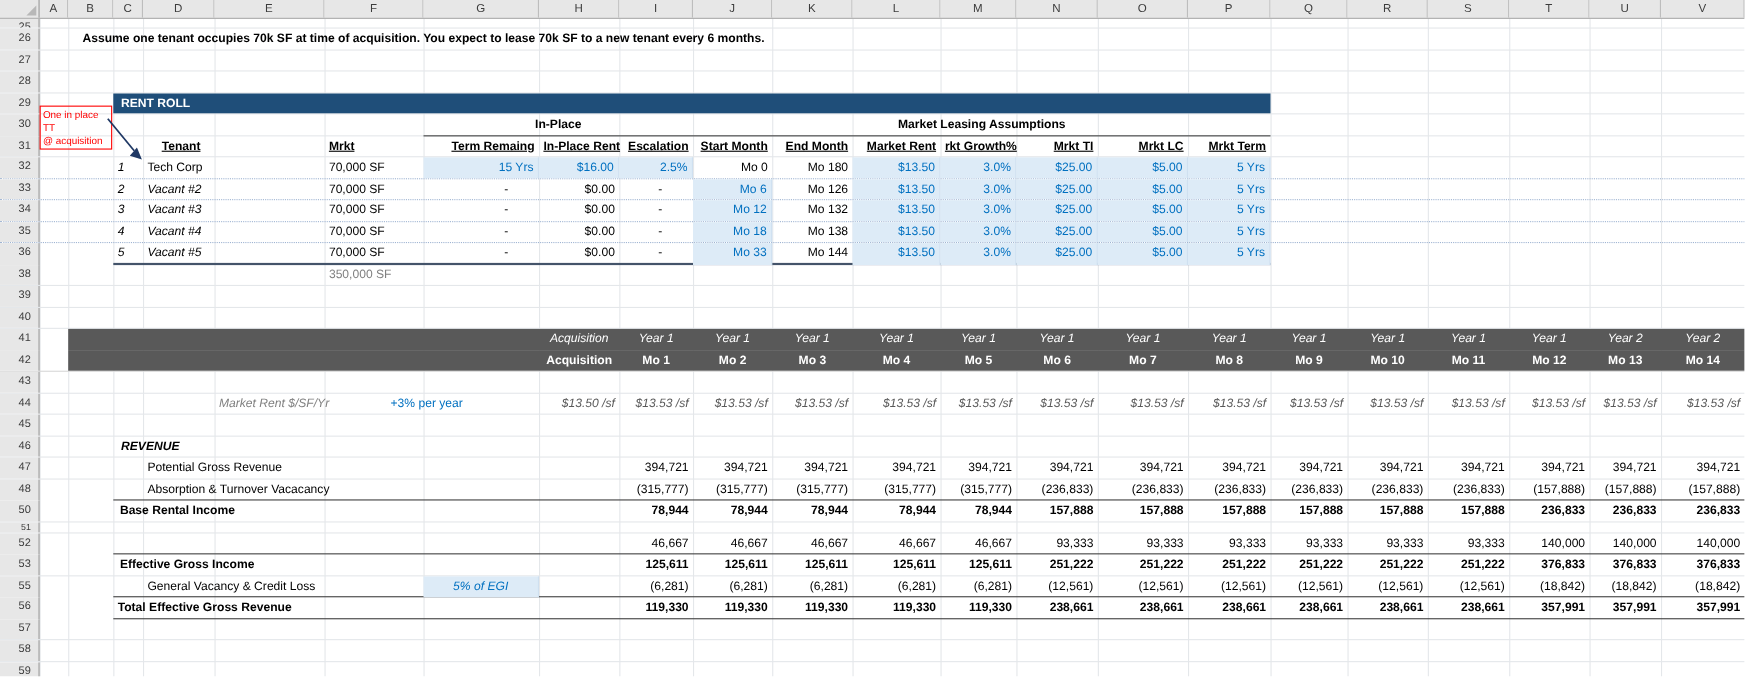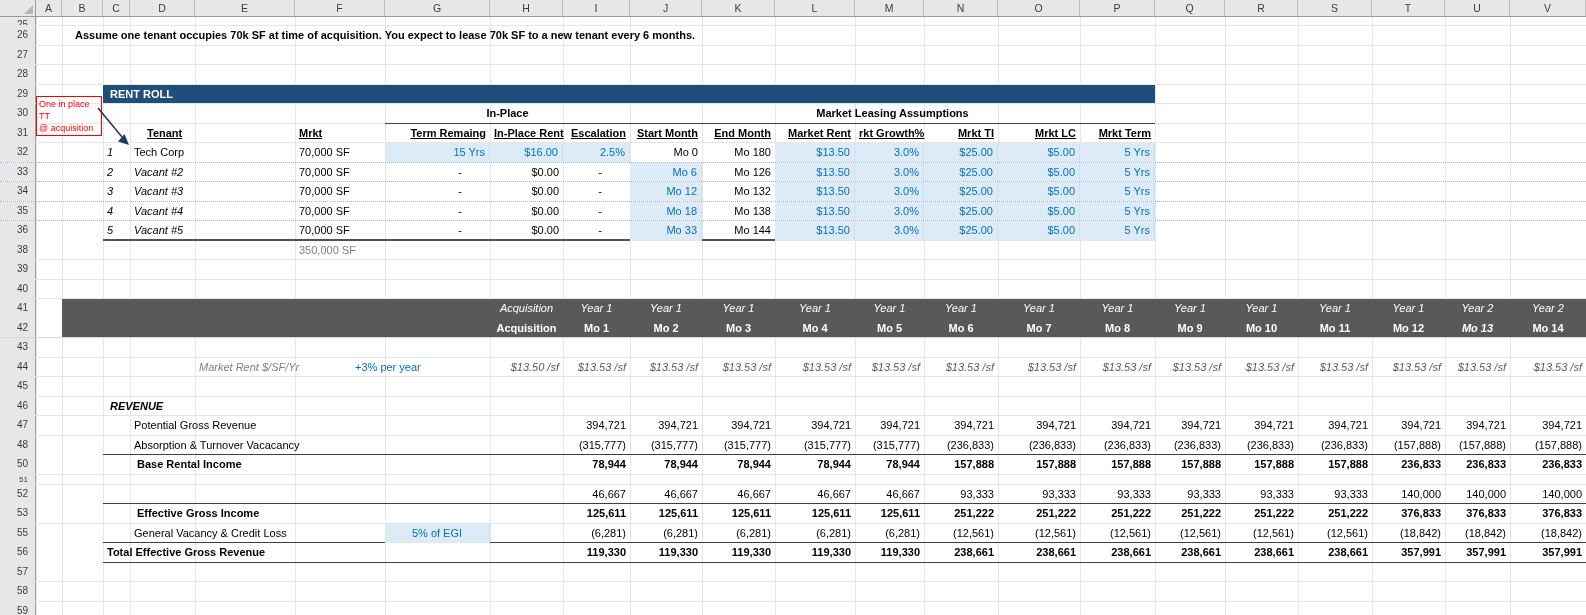--- a/index.html
+++ b/index.html
@@ -16,30 +16,30 @@
 .row>*{grid-row:1;height:100%;}
 .rn{grid-column:1;background:#e7e7e7;border-right:1px solid #9a9a9a;text-align:right;padding-right:7px;font-size:10px;color:#3c3c3c;}
 .h-part{height:9px;line-height:16px;overflow:hidden;}
 .h-tiny{height:10px;line-height:9px;}
 .h-tiny .rn{font-size:8px;}
 .h-last{height:13.5px;overflow:hidden;border-bottom:none;}
 .nb{border-bottom:none;}
 .dotted{border-bottom:1px dotted #9fb4d2;}
 .cell{padding:0 4px;white-space:nowrap;}
 .num{text-align:right;}
-.ctr{text-align:center;}
+.ctr{text-align:center;font-style:italic;}
 .b{font-weight:bold;}
 .i{font-style:italic;}
 .blue{color:#0070c0;}
 .fill{background:#ddebf7;border-right:1px solid #cfe0f0;}
 .gray{color:#808080;}
 .dkgray{color:#595959;}
 .white{color:#fff;text-align:center;}
 .dash{padding-right:28px;}
-.lbl2{padding-left:6px;margin-left:28px;}
+.lbl2{padding-left:6px;}
 .hdr{font-weight:bold;text-decoration:underline;}
 .titlebar{background:#1f4e79;color:#fff;font-weight:bold;padding-left:7px;}
 .grp{font-weight:bold;text-align:center;border-bottom:1px solid #404040;}
 .bandbg{grid-column:3/24;background:#595959;}
 .band{border-bottom:none;}
 .bandb{border-bottom:1px solid #d8d8d8;}
 .uline{border-bottom:1px solid #404040;}
 .uline2{border-bottom:2px solid #44546a;}
 .cC{grid-column:4}.cE{grid-column:6}.cF{grid-column:7}.cG{grid-column:8}.cH{grid-column:9}.cI{grid-column:10}.cJ{grid-column:11}.cK{grid-column:12}.cL{grid-column:13}.cM{grid-column:14}.cN{grid-column:15}.cO{grid-column:16}.cP{grid-column:17}
 .annotation{position:absolute;left:36px;top:96px;width:66px;border:1px solid #ff0000;color:#ff0000;font-size:9px;line-height:12px;padding:1px 2px;z-index:5;}
@@ -275,21 +275,21 @@
       <div class="cell num b white" style="grid-column: 12;">Mo 3</div>
       <div class="cell num b white" style="grid-column: 13;">Mo 4</div>
       <div class="cell num b white" style="grid-column: 14;">Mo 5</div>
       <div class="cell num b white" style="grid-column: 15;">Mo 6</div>
       <div class="cell num b white" style="grid-column: 16;">Mo 7</div>
       <div class="cell num b white" style="grid-column: 17;">Mo 8</div>
       <div class="cell num b white" style="grid-column: 18;">Mo 9</div>
       <div class="cell num b white" style="grid-column: 19;">Mo 10</div>
       <div class="cell num b white" style="grid-column: 20;">Mo 11</div>
       <div class="cell num b white" style="grid-column: 21;">Mo 12</div>
-      <div class="cell num b white" style="grid-column: 22; font-style: italic;">Mo 13</div>
+      <div class="cell num b white" style="grid-column: 22;">Mo 13</div>
       <div class="cell num b white" style="grid-column: 23;">Mo 14</div>
     </div>
 
   <div class="row">
       <div class="rn">43</div>
     </div>
 
   <div class="row">
     <div class="rn">44</div>
     <div class="cell num i gray cE">Market Rent $/SF/Yr</div>

